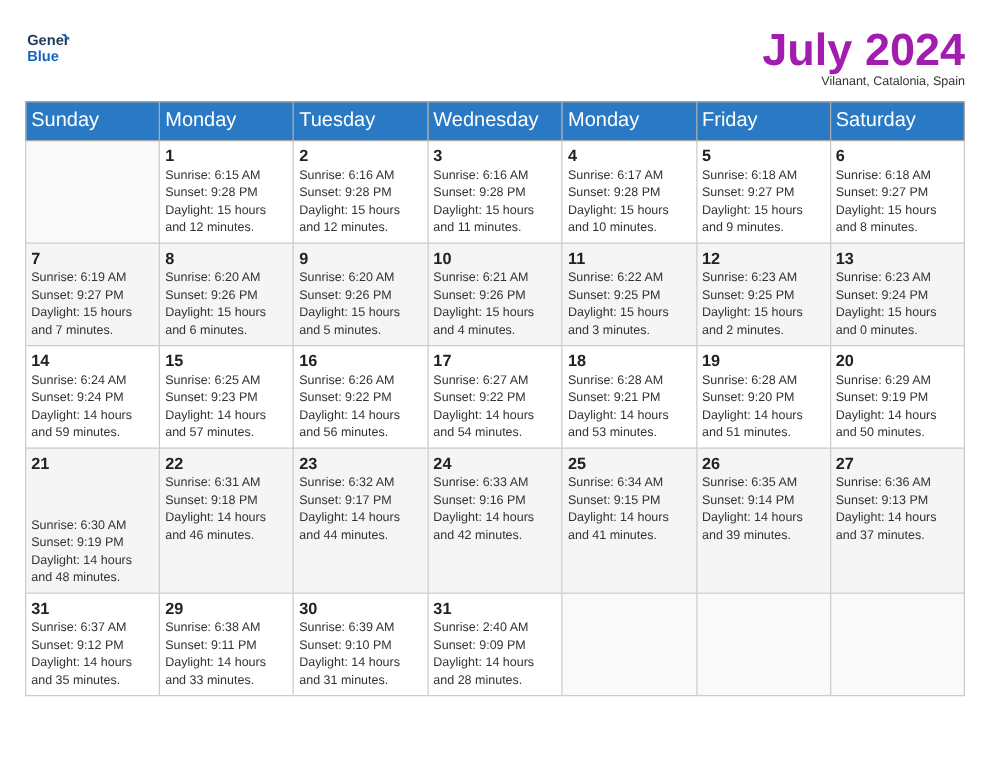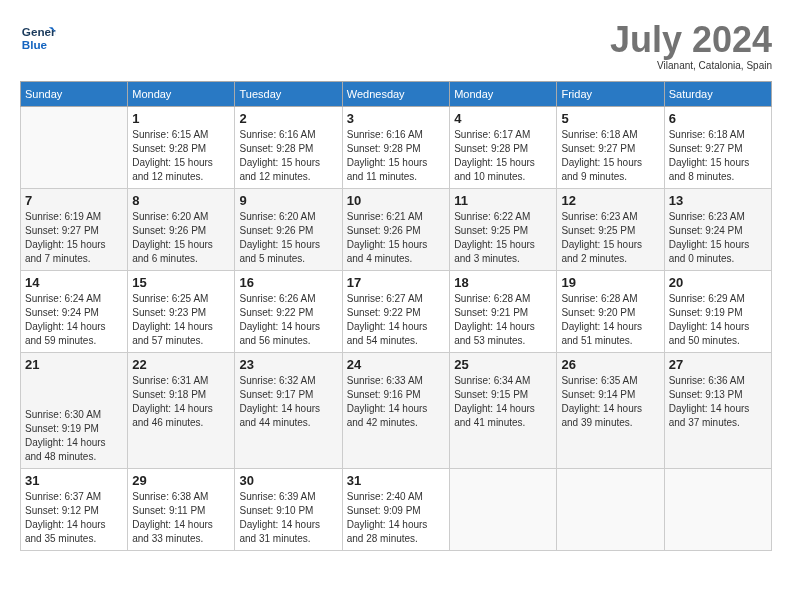--- a/index.html
+++ b/index.html
@@ -24,40 +24,40 @@
     .logo-icon {
       width: 36px;
       height: 36px;
     }
     .title-block {
       text-align: right;
     }
     .month-year {
       font-size: 36px;
       font-weight: bold;
-      color: #737373;
+      color: #a21caf;
       line-height: 1.1;
     }
     .location {
       font-size: 10px;
       color: #333;
     }
     table {
       width: 100%;
       border-collapse: collapse;
       font-size: 11px;
     }
     thead tr {
       background-color: #2979c4;
       color: white;
     }
     thead th {
       padding: 6px 4px;
       text-align: left;
-      font-size: 11px;
+      font-size: 16px;
       font-weight: normal;
       border: 1px solid #aaa;
     }
     tbody td {
       vertical-align: top;
       padding: 4px;
       border: 1px solid #ccc;
       height: 80px;
       width: 108px;
     }

